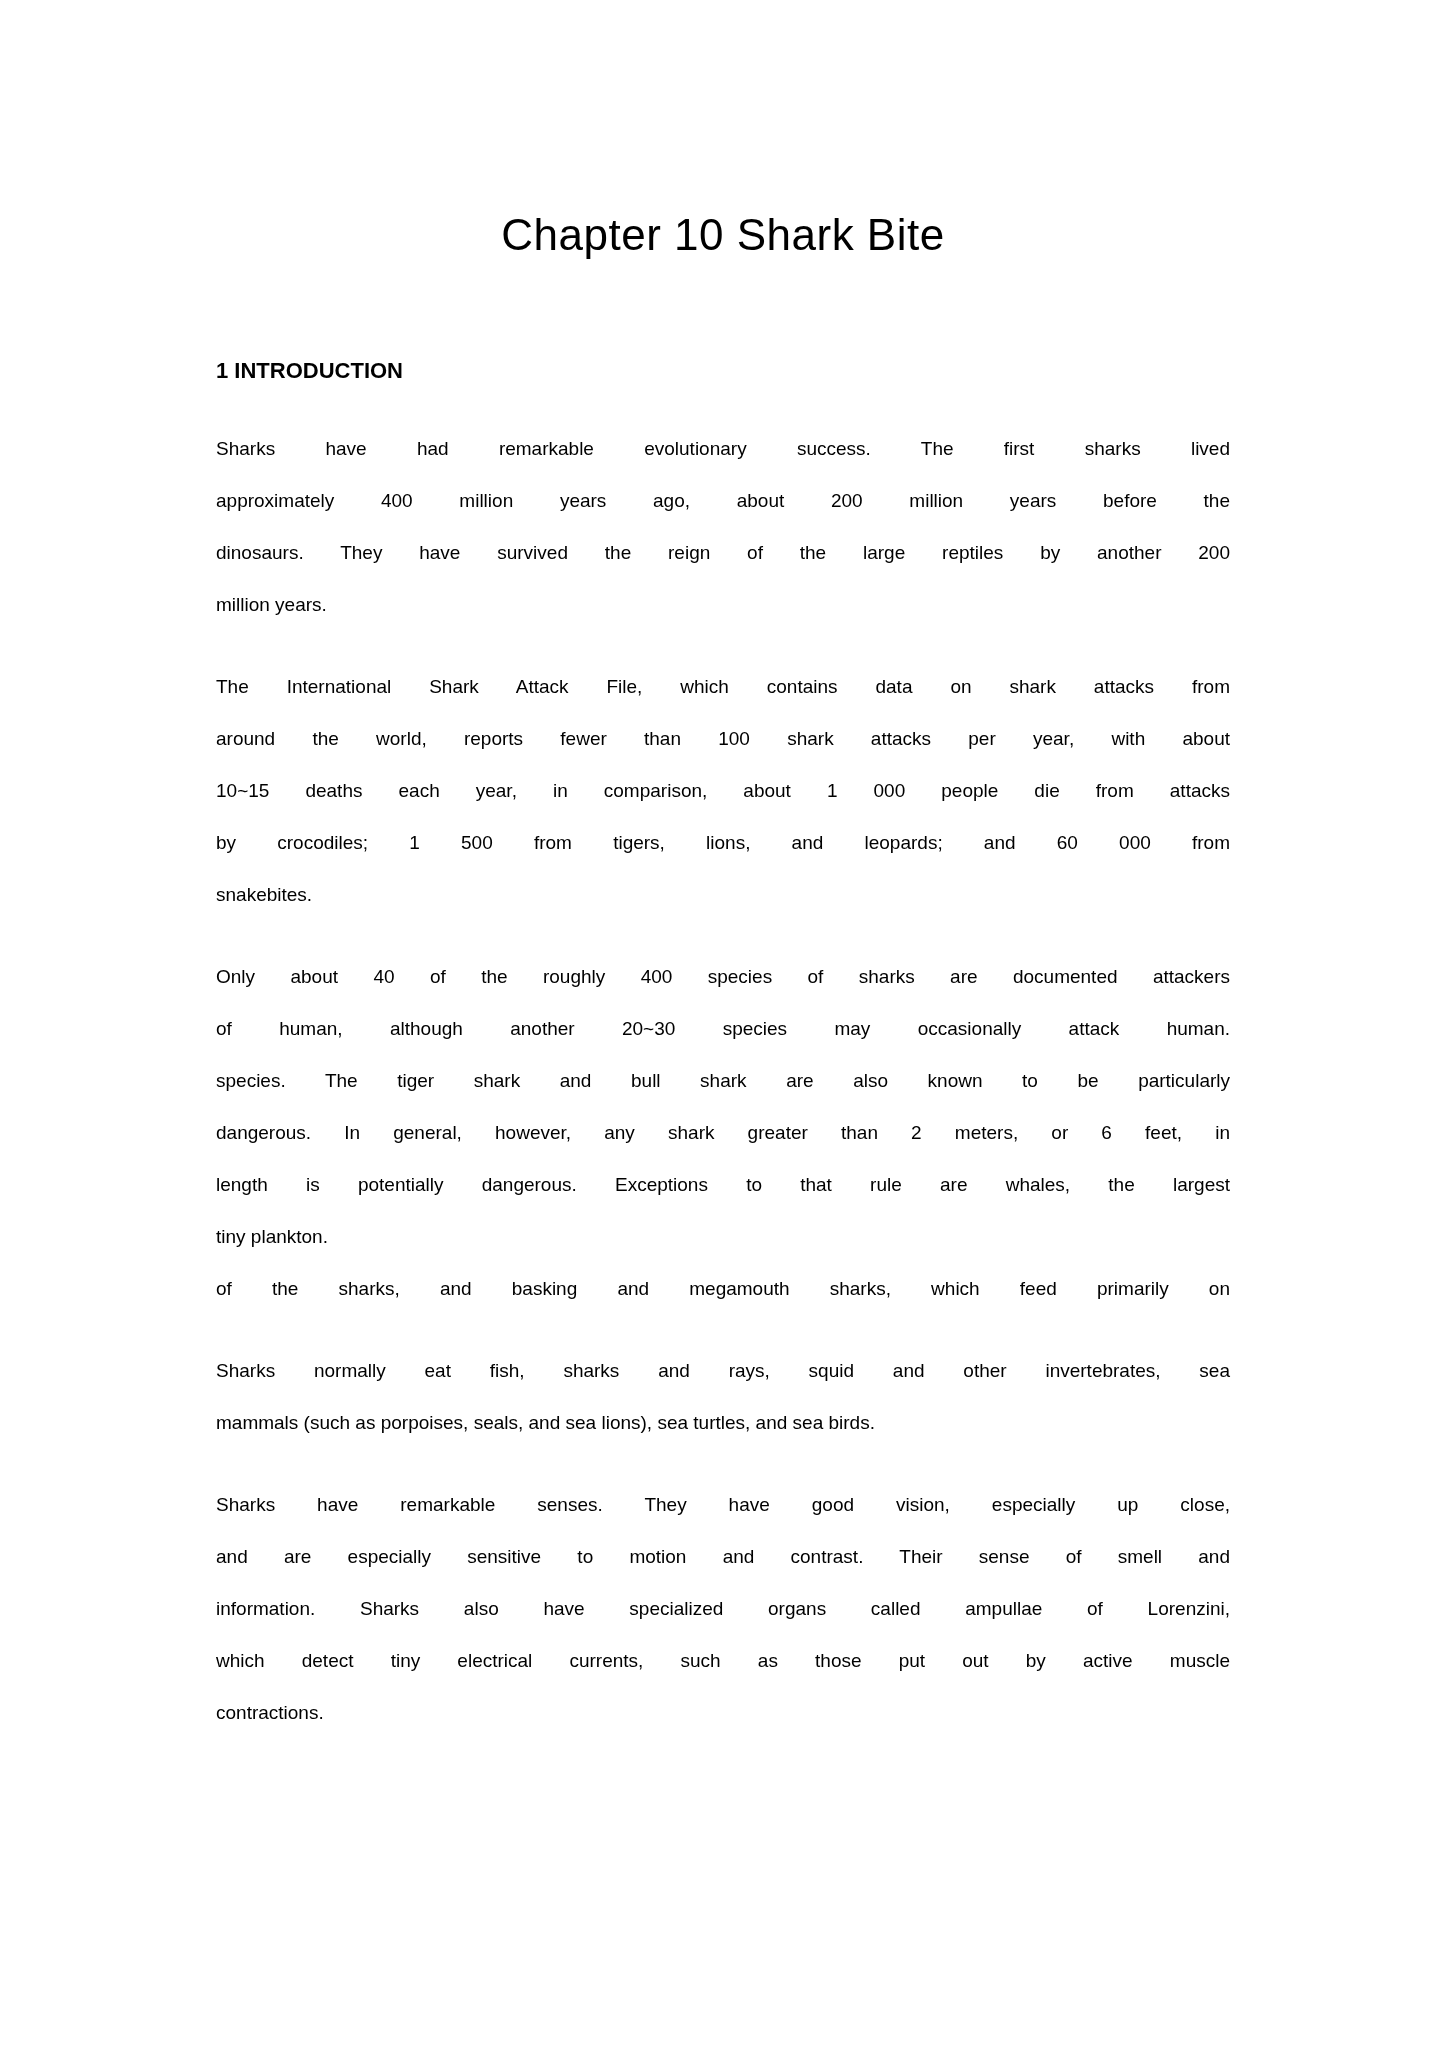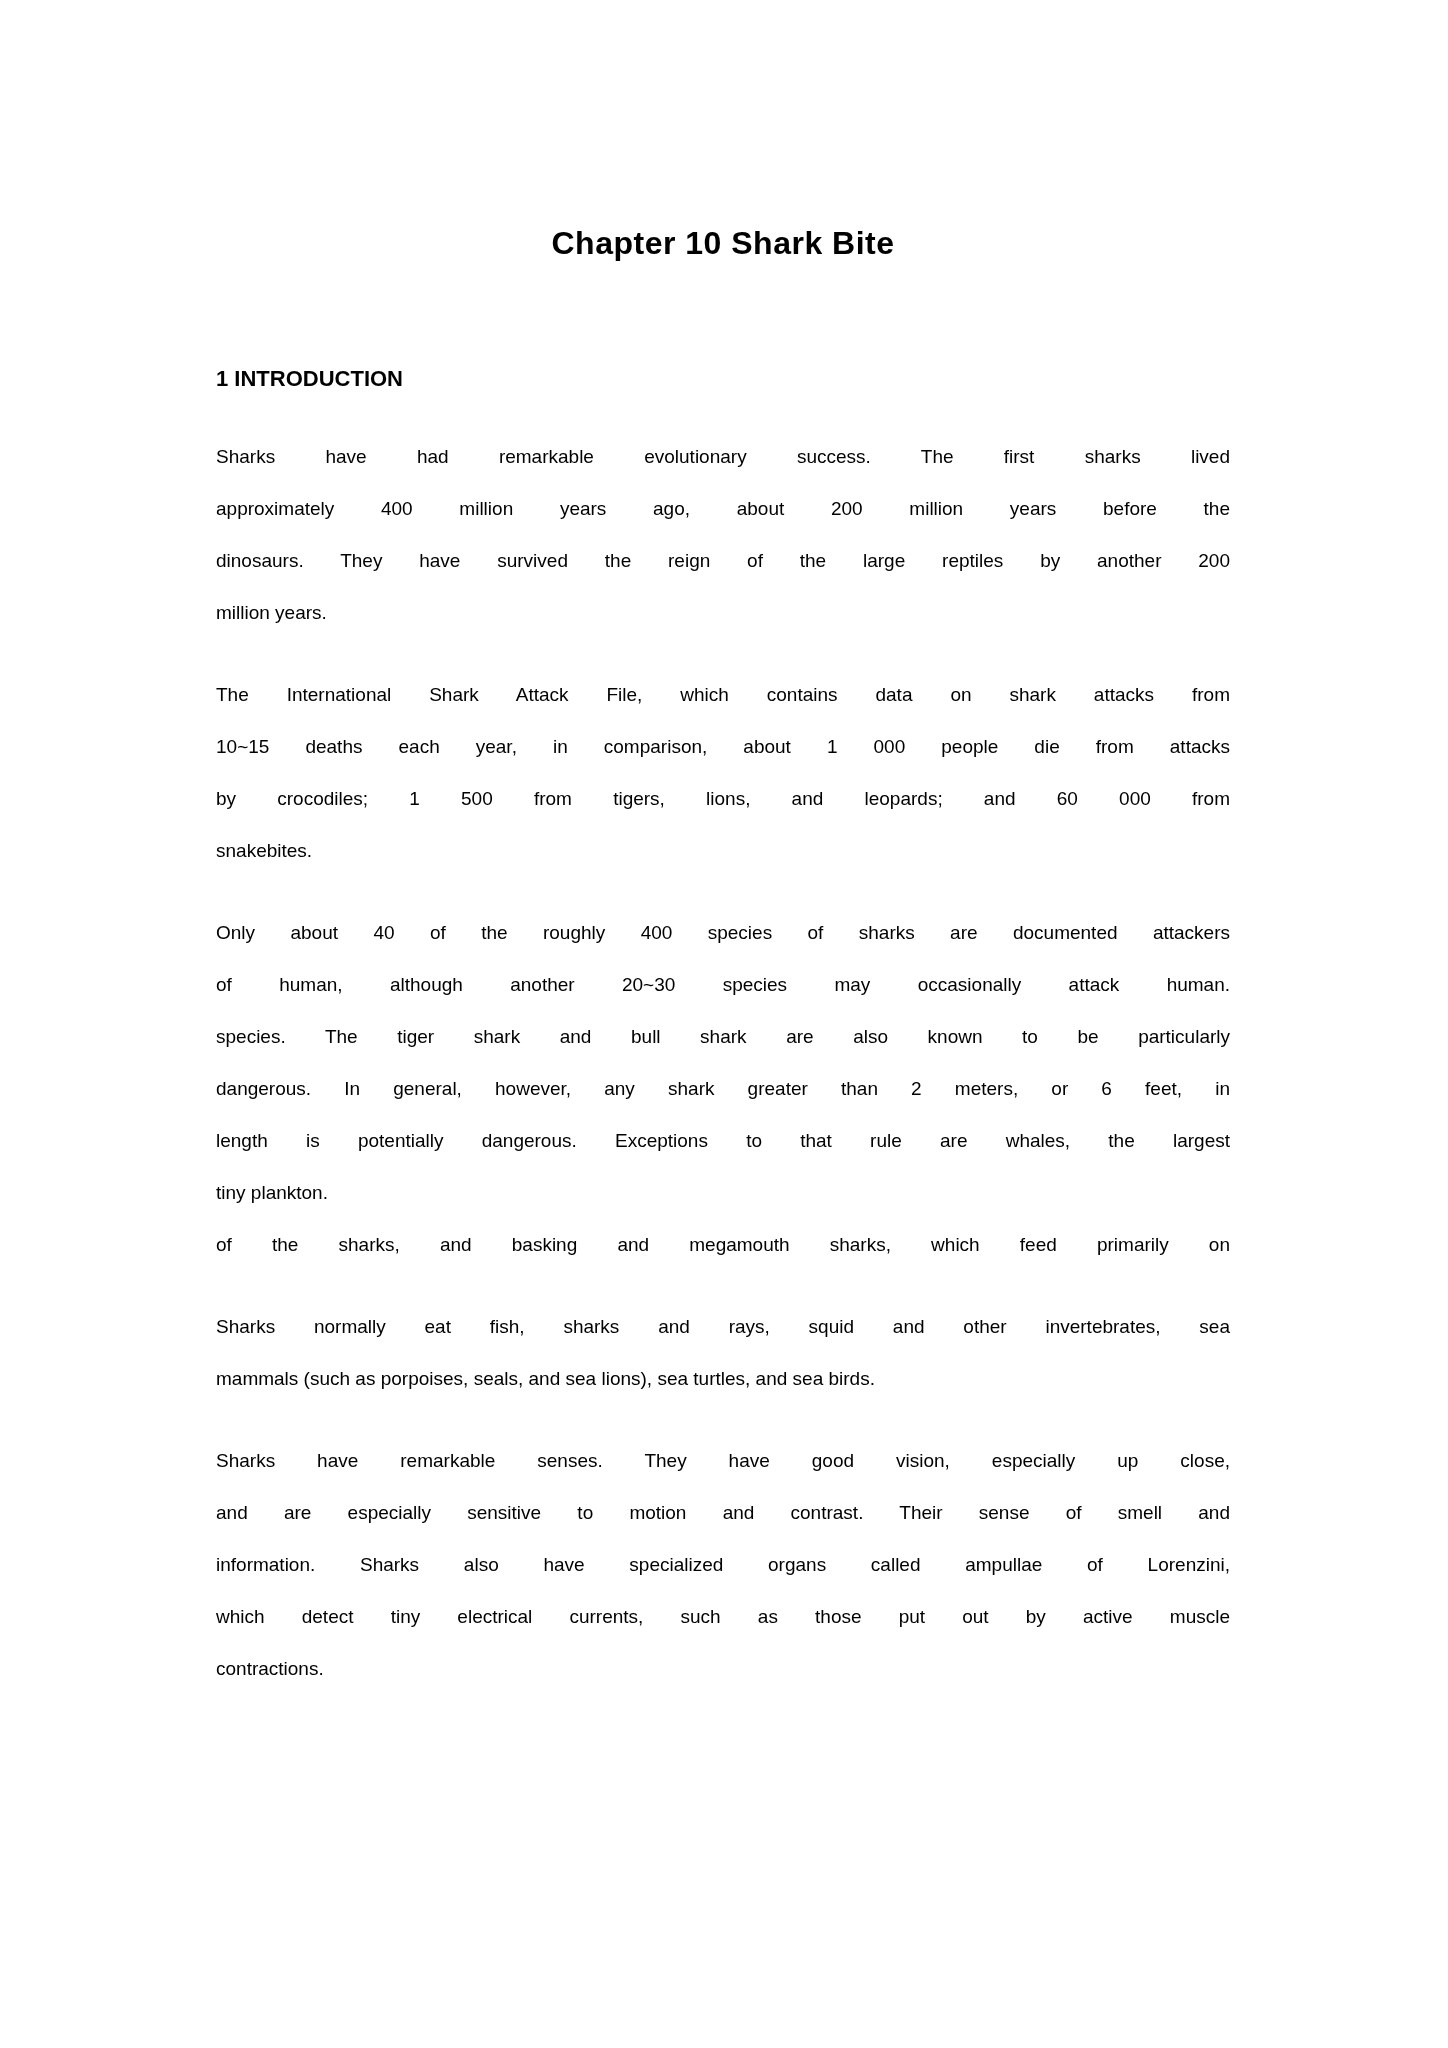--- a/index.html
+++ b/index.html
@@ -17,24 +17,24 @@
     overflow: hidden;
   }
   .content {
     position: absolute;
     left: 216px;
     top: 0;
     width: 1014px;
     padding-top: 201px;
   }
   .title {
-    margin: 16px;
-    font-size: 32px;
+    margin: 8px;
+    font-size: 44px;
     line-height: 52px;
-    font-weight: bold;
+    font-weight: normal;
     text-align: center;
     letter-spacing: 0.5px;
   }
   .heading {
     margin: 90px 0 32px 0;
     font-size: 22px;
     line-height: 40px;
     font-weight: bold;
   }
   .para {
@@ -65,20 +65,21 @@
     <h2 class="heading">1 INTRODUCTION</h2>
     <div id="paragraphs">
         <div class="para">
           <div class="line">Sharks have had remarkable evolutionary success. The first sharks lived</div>
           <div class="line">approximately 400 million years ago, about 200 million years before the</div>
           <div class="line">dinosaurs. They have survived the reign of the large reptiles by another 200</div>
           <div class="line last">million years.</div>
         </div>
         <div class="para">
           <div class="line">The International Shark Attack File, which contains data on shark attacks from</div>
+          <div class="line">around the world, reports fewer than 100 shark attacks per year, with about</div>
           <div class="line">10~15 deaths each year, in comparison, about 1 000 people die from attacks</div>
           <div class="line">by crocodiles; 1 500 from tigers, lions, and leopards; and 60 000 from</div>
           <div class="line last">snakebites.</div>
         </div>
         <div class="para">
           <div class="line">Only about 40 of the roughly 400 species of sharks are documented attackers</div>
           <div class="line">of human, although another 20~30 species may occasionally attack human.</div>
           <div class="line">species. The tiger shark and bull shark are also known to be particularly</div>
           <div class="line">dangerous. In general, however, any shark greater than 2 meters, or 6 feet, in</div>
           <div class="line">length is potentially dangerous. Exceptions to that rule are whales, the largest</div>

